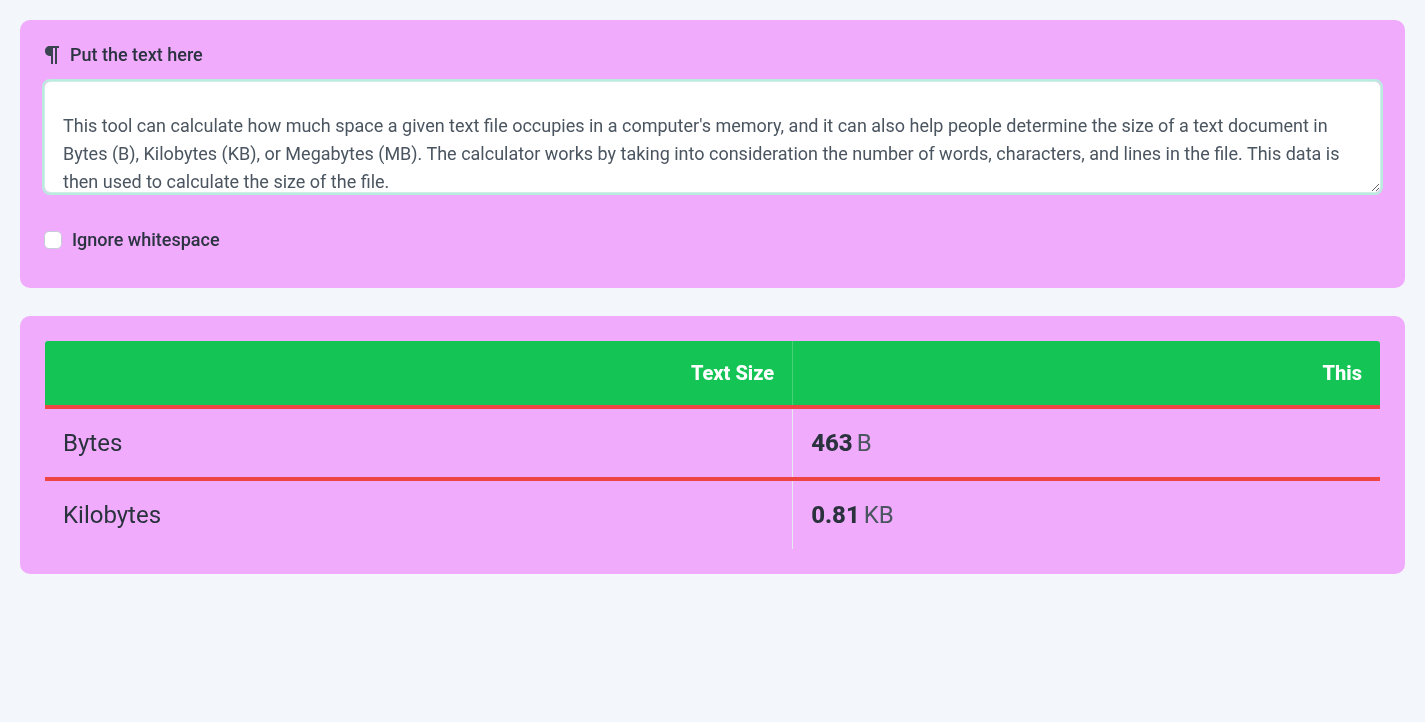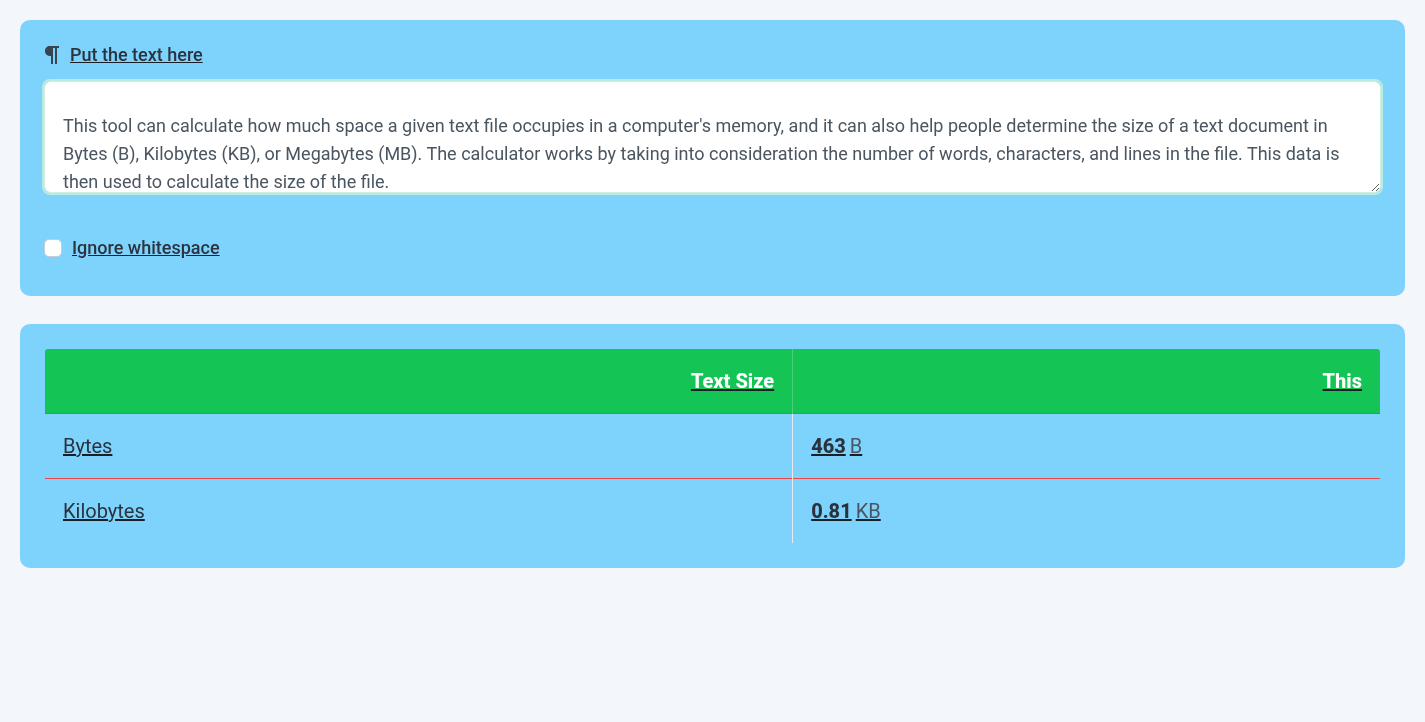--- a/index.html
+++ b/index.html
@@ -4,25 +4,24 @@
 <style>
   * { box-sizing: border-box; margin: 0; padding: 0; }
   body {
     background: #f3f6fa;
     font-family: -apple-system, BlinkMacSystemFont, "Segoe UI", Roboto, "Helvetica Neue", Arial, sans-serif;
     padding: 20px;
     color: #1a2028;
     width: 1425px;
   }
   .card {
-    background: #7dd3fc;
+    background: #f0abfc;
     border-radius: 10px;
     padding: 24px;
     margin-bottom: 28px;
-    text-decoration: underline;
   }
   .label-row {
     display: flex;
     align-items: center;
     gap: 10px;
     margin-bottom: 16px;
   }
   .pilcrow-icon {
     width: 16px;
     height: 18px;
@@ -48,21 +47,21 @@
     font-size: 18px;
     line-height: 1.55;
     color: #4a5560;
     font-family: inherit;
     overflow-y: scroll;
   }
   .checkbox-row {
     display: flex;
     align-items: center;
     gap: 10px;
-    margin-top: 40px;
+    margin-top: 32px;
     margin-bottom: 14px;
   }
   .checkbox {
     width: 18px;
     height: 18px;
     border: 1px solid #c6cdd6;
     border-radius: 5px;
     background: #fff;
     cursor: pointer;
   }
@@ -81,23 +80,23 @@
   .results-table thead th {
     background: #14c454;
     color: #fff;
     text-align: right;
     font-size: 20px;
     font-weight: 800;
     padding: 20px 18px;
   }
   .results-table tbody td {
     padding: 20px 18px;
-    font-size: 20px;
+    font-size: 24px;
     color: #2a323e;
-    border-top: 1px solid #ef4444;
+    border-top: 4px solid #ef4444;
   }
   .results-table td:first-child,
   .results-table th:first-child {
     width: 56%;
     border-right: 1px solid #e6e9ee;
   }
   .results-table thead th:first-child {
     border-right: 1px solid rgba(255,255,255,0.22);
   }
   .unit-value { font-weight: 800; }

